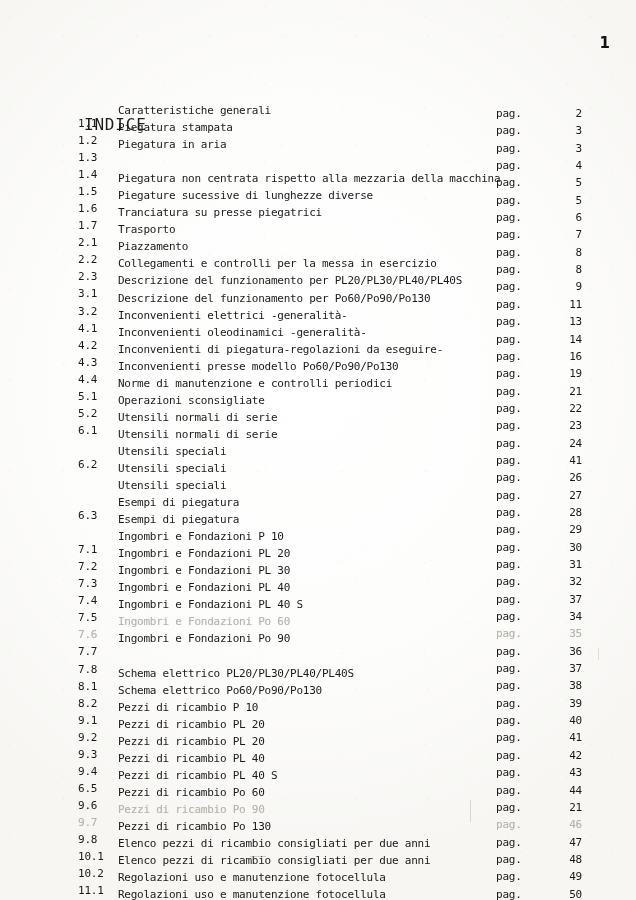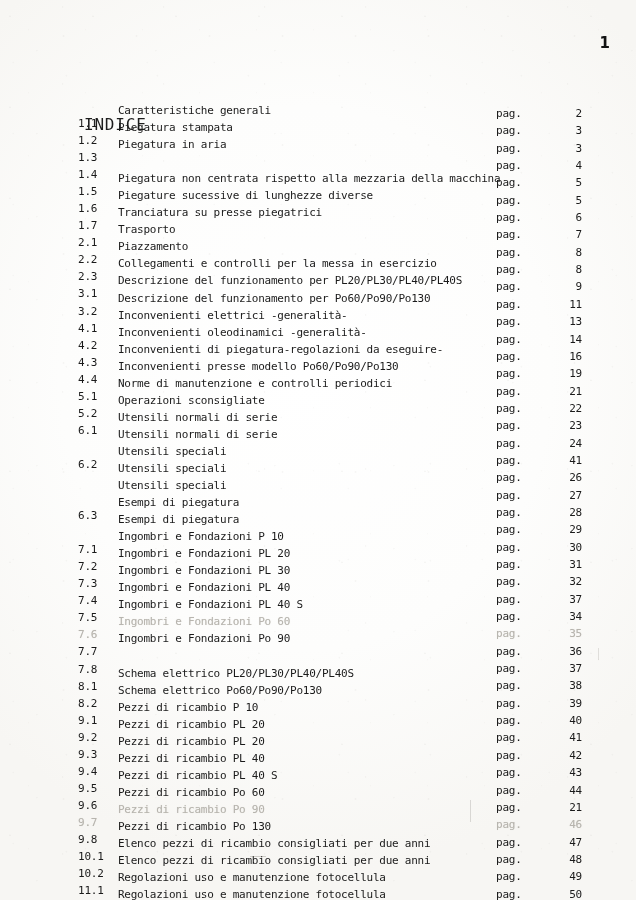--- a/index.html
+++ b/index.html
@@ -450,21 +450,21 @@
       </div>
       <div class="toc-row">
         <span class="toc-num">9.4</span>
         <span class="toc-title">Pezzi di ricambio PL 40</span>
         <span class="toc-pagegroup" style="top: 14.4px;">
           <span class="toc-paglabel">pag.</span>
           <span class="toc-pagnum">43</span>
         </span>
       </div>
       <div class="toc-row">
-        <span class="toc-num">9.5</span>
+        <span class="toc-num">6.5</span>
         <span class="toc-title">Pezzi di ricambio PL 40 S</span>
         <span class="toc-pagegroup" style="top: 14.7px;">
           <span class="toc-paglabel">pag.</span>
           <span class="toc-pagnum">44</span>
         </span>
       </div>
       <div class="toc-row">
         <span class="toc-num">9.6</span>
         <span class="toc-title">Pezzi di ricambio Po 60</span>
         <span class="toc-pagegroup" style="top: 15px;">

